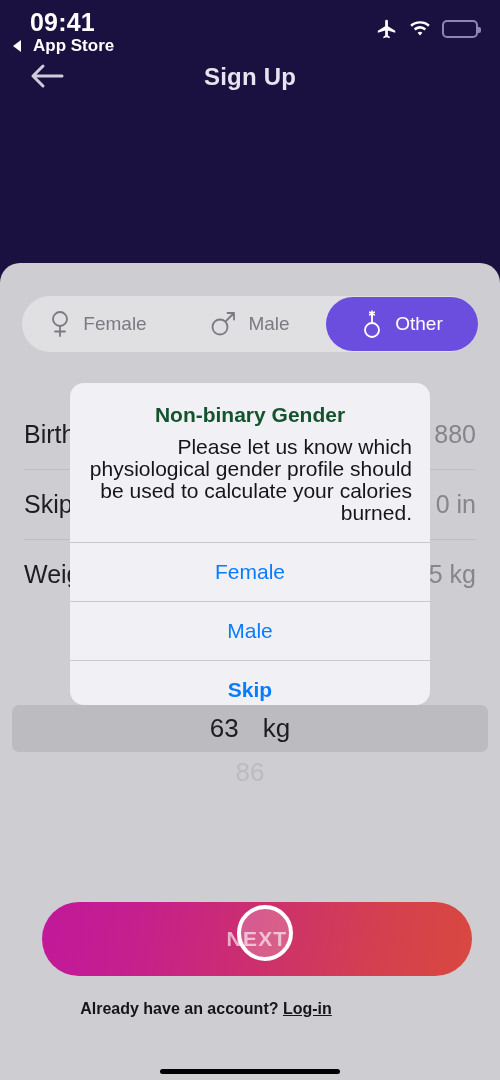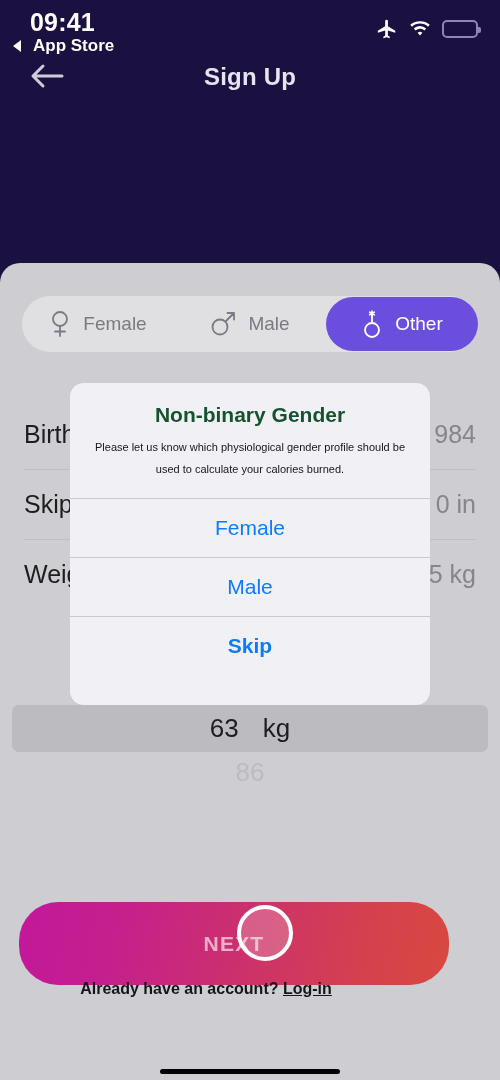--- a/index.html
+++ b/index.html
@@ -111,54 +111,54 @@
     display:flex; align-items:center; justify-content:center; gap:24px;
     font-size:26px; color:#1d1d20;
   }
   .pick-next {
     position:absolute; left:0; top:52px; width:500px;
     text-align:center; font-size:26px; color:#bcbbc0;
   }
 
   
   .next-btn {
-    position:absolute; left:19px; top:639px; width:430px; height:83px;
+    position:absolute; left:42px; top:639px; width:430px; height:74px;
     border-radius:39px;
     background:linear-gradient(100deg,#c2189b 0%,#c51f8d 22%,#cc2f6e 50%,#d4404f 78%,#d9483f 100%);
     display:flex; align-items:center; justify-content:center;text-align:center;
   }
   .next-label {
     font-size:21px; font-weight:bold; letter-spacing:1.2px;
     color:rgba(255,255,255,0.62);
   }
   .touch-ring {
     position:absolute; left:237px; top:905px; width:56px; height:56px;
     border:4px solid #ffffff; border-radius:50%;
     background:rgba(255,255,255,0.22);
   }
   .login-line {
-    position:absolute; left:0; top:717px; width:412px; text-align:center;
+    position:absolute; left:0; top:737px; width:412px; text-align:center;
     font-size:16px; font-weight:bold; color:#16161a;
   }
   .login-line .u { text-decoration:underline; }
   .home-ind {
     position:absolute; left:160px; top:806px; width:180px; height:5px;
     background:#000000; border-radius:3px;
   }
 
   
   .alert-wrap {
     position:absolute; left:70px; top:383px; width:360px; height:322px;
     background:#f1f0f5; border-radius:14px; overflow:hidden;
   }
   .alert-head { padding:20px 18px 18px 18px; text-align:center; }
   .alert-title {
     font-size:21px; font-weight:bold; color:#14532d; margin-bottom:9px;
   }
-  .alert-msg { font-size:11px; line-height:22px; color:#16161a; }
+  .alert-msg { font-size:21px; line-height:22px; color:#16161a;text-align:right; }
   .alert-btn {
     height:59px; display:flex; align-items:center; justify-content:center;
     font-size:21px; color:#0a7cff; border-top:1px solid #c9c8cd;
   }
   .alert-btn.bold { font-weight:bold; }
 </style>
 </head>
 <body>
 
 <div class="header">
@@ -233,21 +233,21 @@
       <span>Other</span>
     </div>
   </div>
 
   <div class="formrows">
     <div class="fline l1"></div>
     <div class="fline l2"></div>
 
     <div class="frow r1">
       <span>Birth</span>
-      <span class="val">984</span>
+      <span class="val">880</span>
     </div>
     <div class="frow r2">
       <span>Skip</span>
       <span class="val">0 in</span>
     </div>
     <div class="frow r3">
       <span>Weig</span>
       <span class="val">5 kg</span>
     </div>
   </div>

